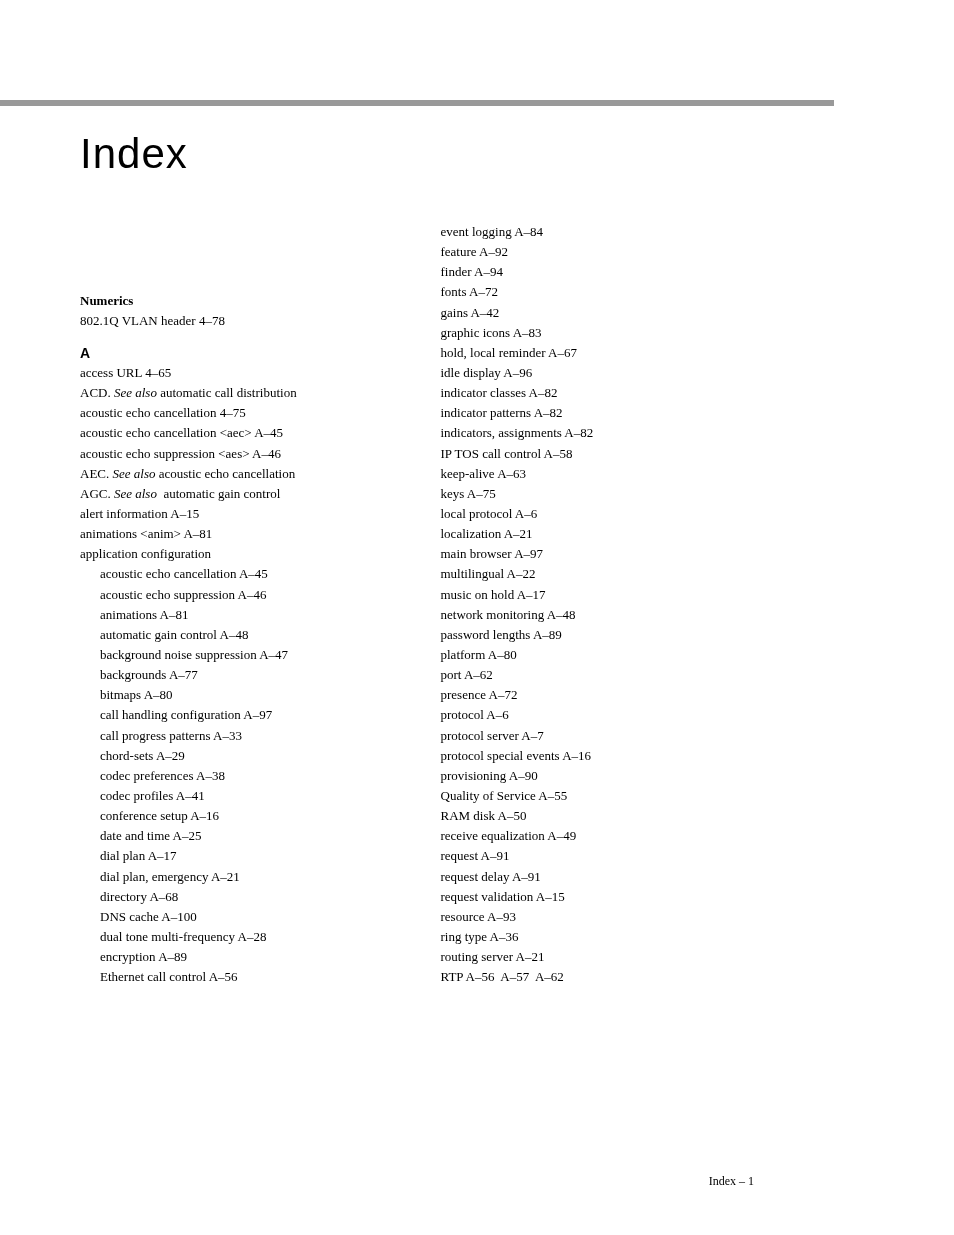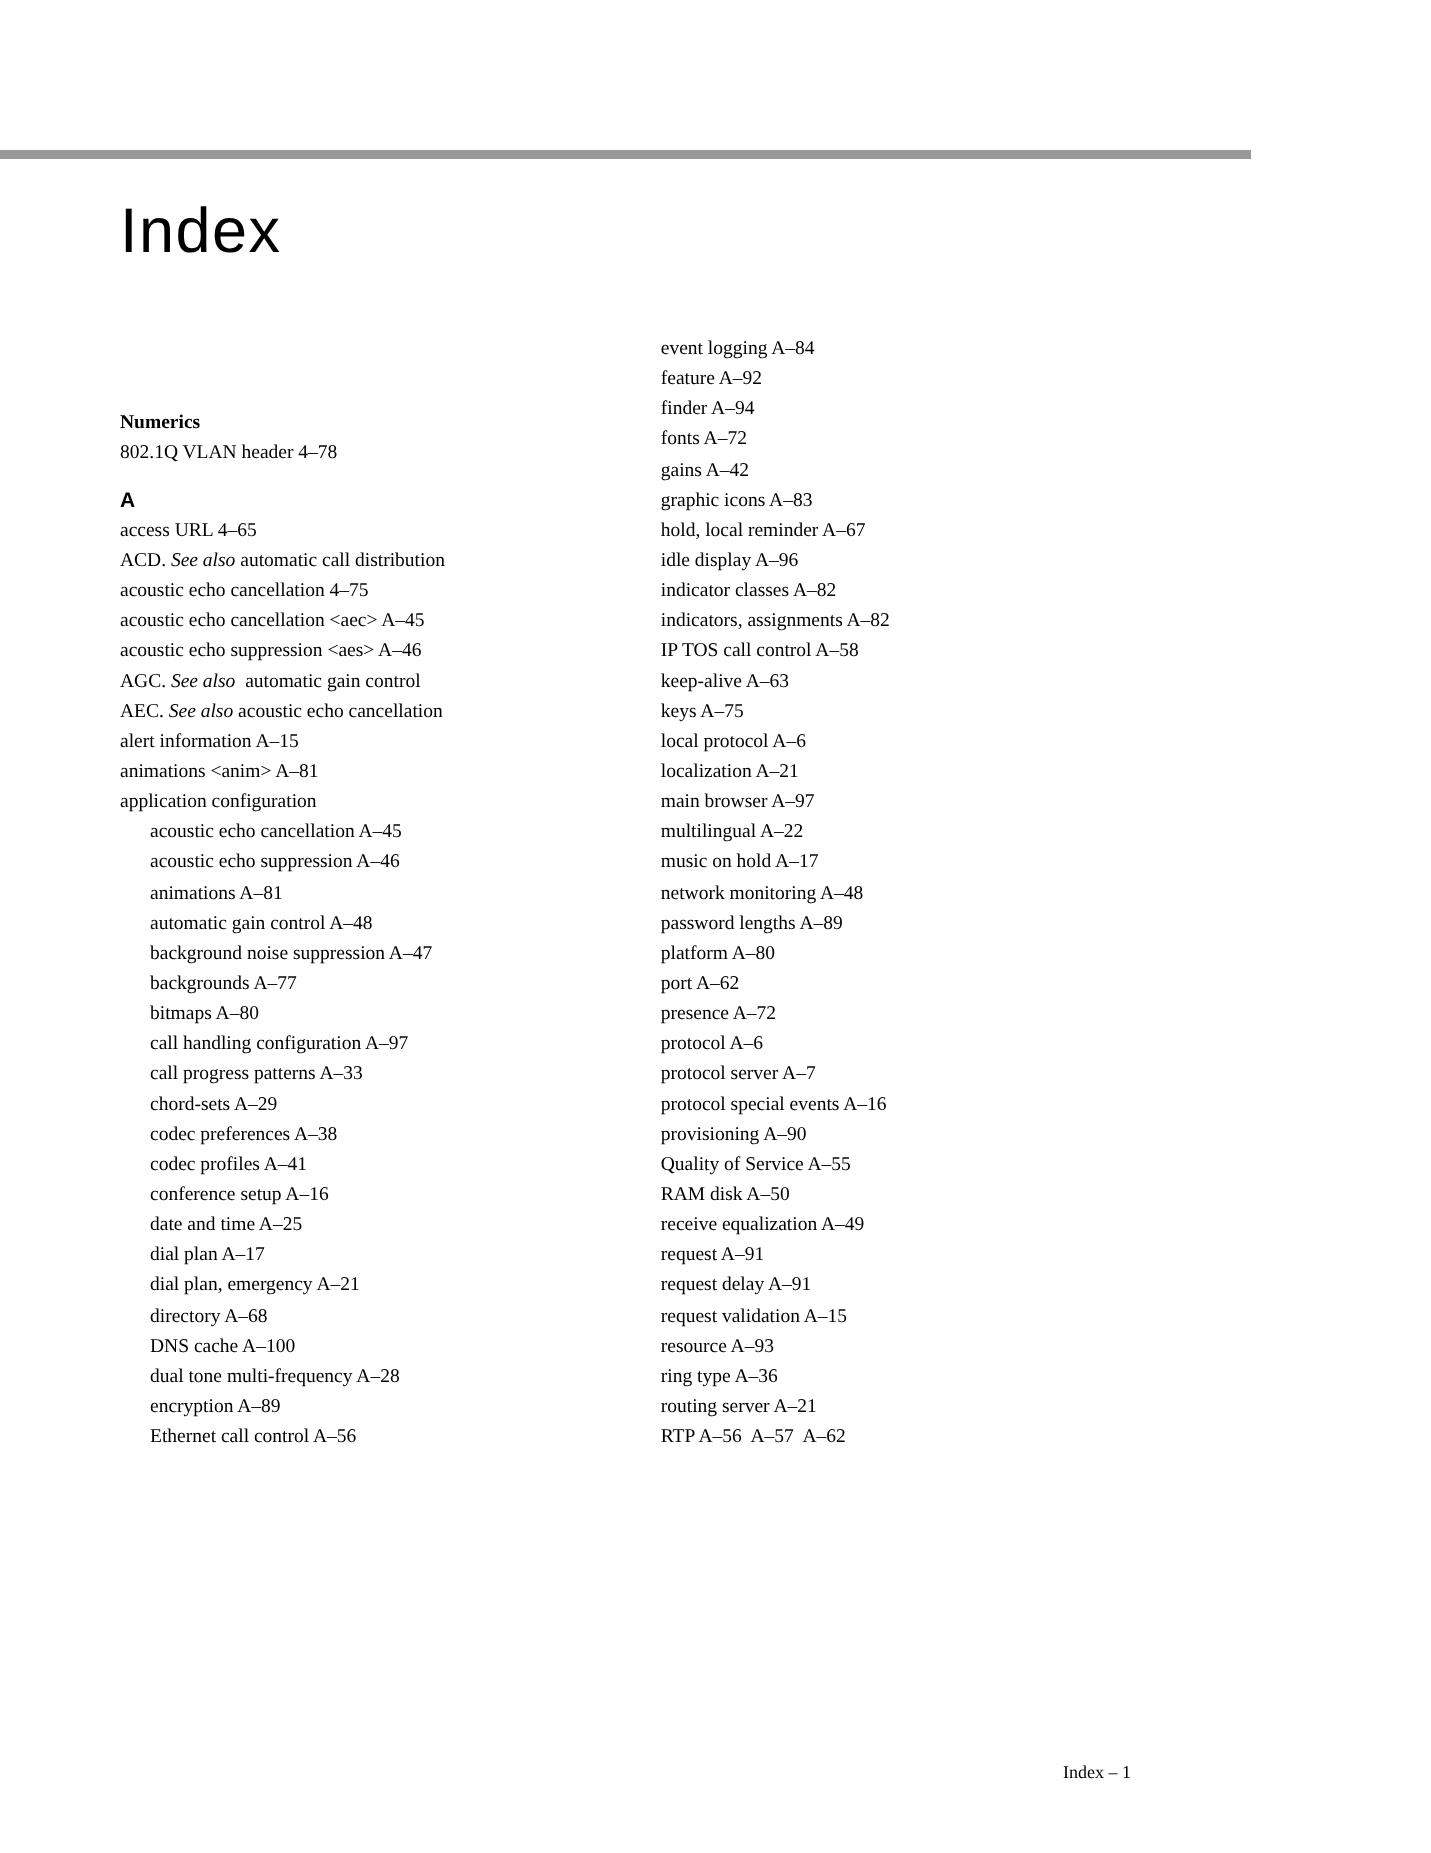--- a/index.html
+++ b/index.html
@@ -123,22 +123,22 @@
         <div class="section-header">Numerics</div>
         <div class="index-entry">802.1Q VLAN header 4–78</div>
 
         <div class="letter-header">A</div>
 
         <div class="index-entry">access URL 4–65</div>
         <div class="index-entry">ACD.&nbsp;<span class="italic">See also</span> automatic call distribution</div>
         <div class="index-entry">acoustic echo cancellation 4–75</div>
         <div class="index-entry">acoustic echo cancellation &lt;aec&gt; A–45</div>
         <div class="index-entry">acoustic echo suppression &lt;aes&gt; A–46</div>
+        <div class="index-entry">AEC.&nbsp;<span class="italic">See also</span> acoustic echo cancellation</div>
         <div class="index-entry">AGC.&nbsp;<span class="italic">See also</span>&nbsp; automatic gain control</div>
-        <div class="index-entry">AEC.&nbsp;<span class="italic">See also</span> acoustic echo cancellation</div>
         <div class="index-entry">alert information A–15</div>
         <div class="index-entry">animations &lt;anim&gt; A–81</div>
         <div class="index-entry">application configuration</div>
 
         <div class="sub-entry">acoustic echo cancellation A–45</div>
         <div class="sub-entry">acoustic echo suppression A–46</div>
         <div class="sub-entry">animations A–81</div>
         <div class="sub-entry">automatic gain control A–48</div>
         <div class="sub-entry">background noise suppression A–47</div>
         <div class="sub-entry">backgrounds A–77</div>
@@ -162,20 +162,21 @@
       <div class="right-column">
         <div class="index-entry">event logging A–84</div>
         <div class="index-entry">feature A–92</div>
         <div class="index-entry">finder A–94</div>
         <div class="index-entry">fonts A–72</div>
         <div class="index-entry">gains A–42</div>
         <div class="index-entry">graphic icons A–83</div>
         <div class="index-entry">hold, local reminder A–67</div>
         <div class="index-entry">idle display A–96</div>
         <div class="index-entry">indicator classes A–82</div>
+        <div class="index-entry">indicator patterns A–82</div>
         <div class="index-entry">indicators, assignments A–82</div>
         <div class="index-entry">IP TOS call control A–58</div>
         <div class="index-entry">keep-alive A–63</div>
         <div class="index-entry">keys A–75</div>
         <div class="index-entry">local protocol A–6</div>
         <div class="index-entry">localization A–21</div>
         <div class="index-entry">main browser A–97</div>
         <div class="index-entry">multilingual A–22</div>
         <div class="index-entry">music on hold A–17</div>
         <div class="index-entry">network monitoring A–48</div>

